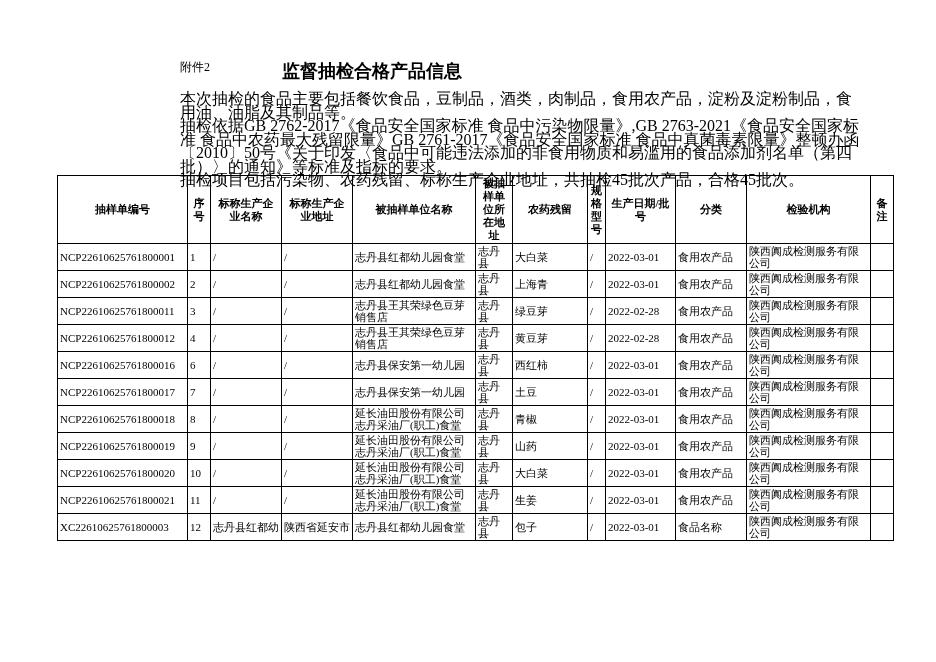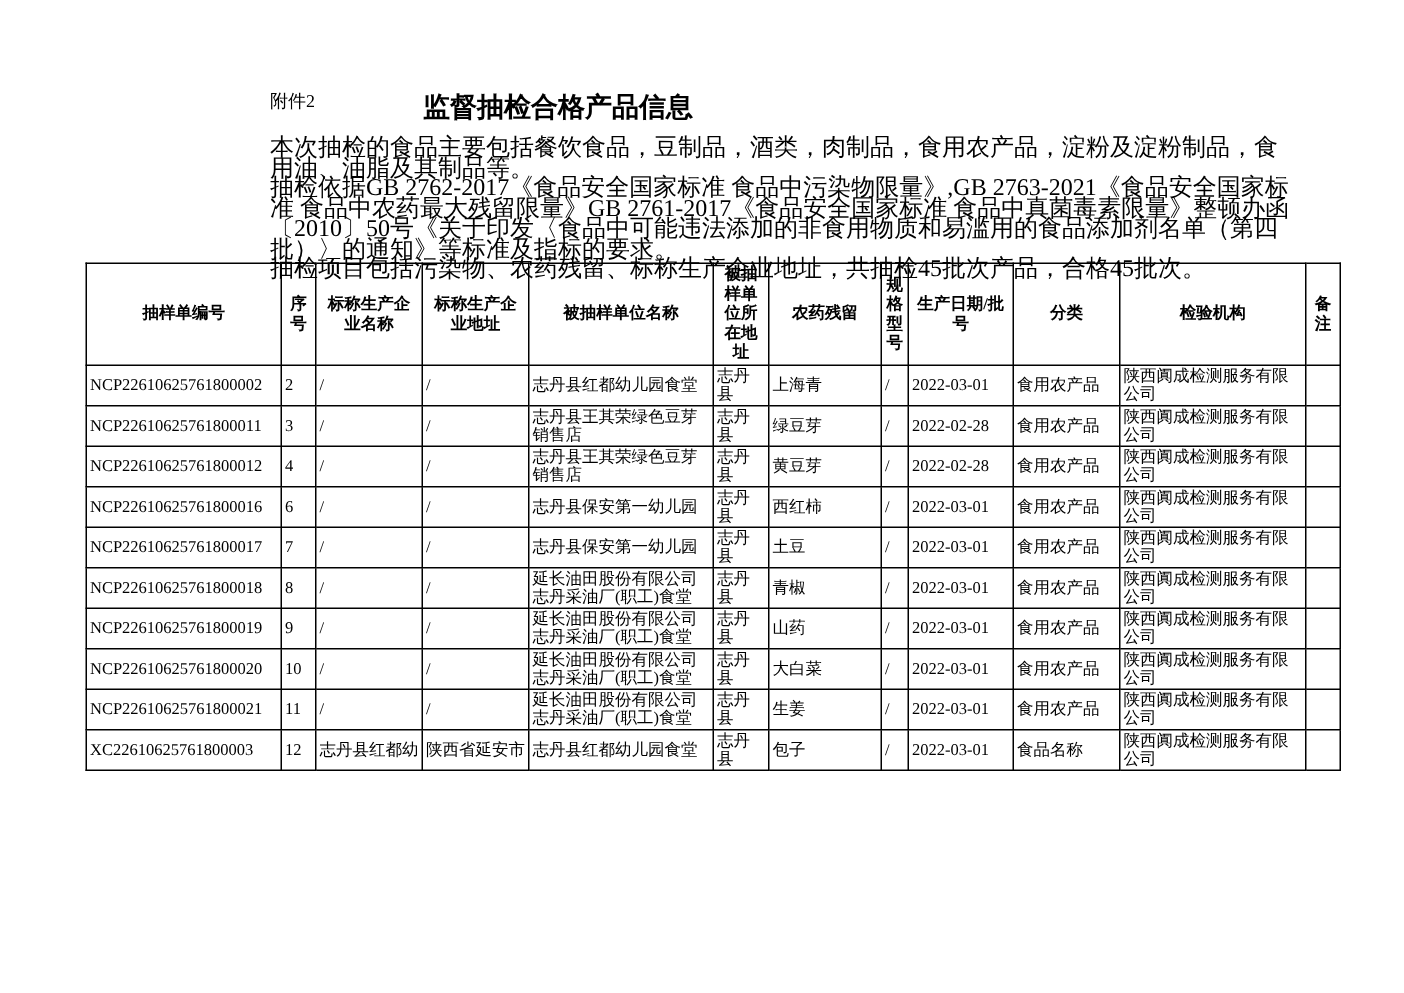--- a/index.html
+++ b/index.html
@@ -87,20 +87,34 @@
           <th>农药残留</th>
           <th>规格型号</th>
           <th>生产日期/批号</th>
           <th>分类</th>
           <th>检验机构</th>
           <th>备注</th>
         </tr>
     </thead>
     <tbody id="table-body">
         <tr>
+          <td>NCP22610625761800001</td>
+          <td>1</td>
+          <td>/</td>
+          <td>/</td>
+          <td>志丹县红都幼儿园食堂</td>
+          <td>志丹县</td>
+          <td>大白菜</td>
+          <td>/</td>
+          <td>2022-03-01</td>
+          <td>食用农产品</td>
+          <td>陕西阗成检测服务有限公司</td>
+          <td></td>
+        </tr>
+        <tr>
           <td>NCP22610625761800002</td>
           <td>2</td>
           <td>/</td>
           <td>/</td>
           <td>志丹县红都幼儿园食堂</td>
           <td>志丹县</td>
           <td>上海青</td>
           <td>/</td>
           <td>2022-03-01</td>
           <td>食用农产品</td>

